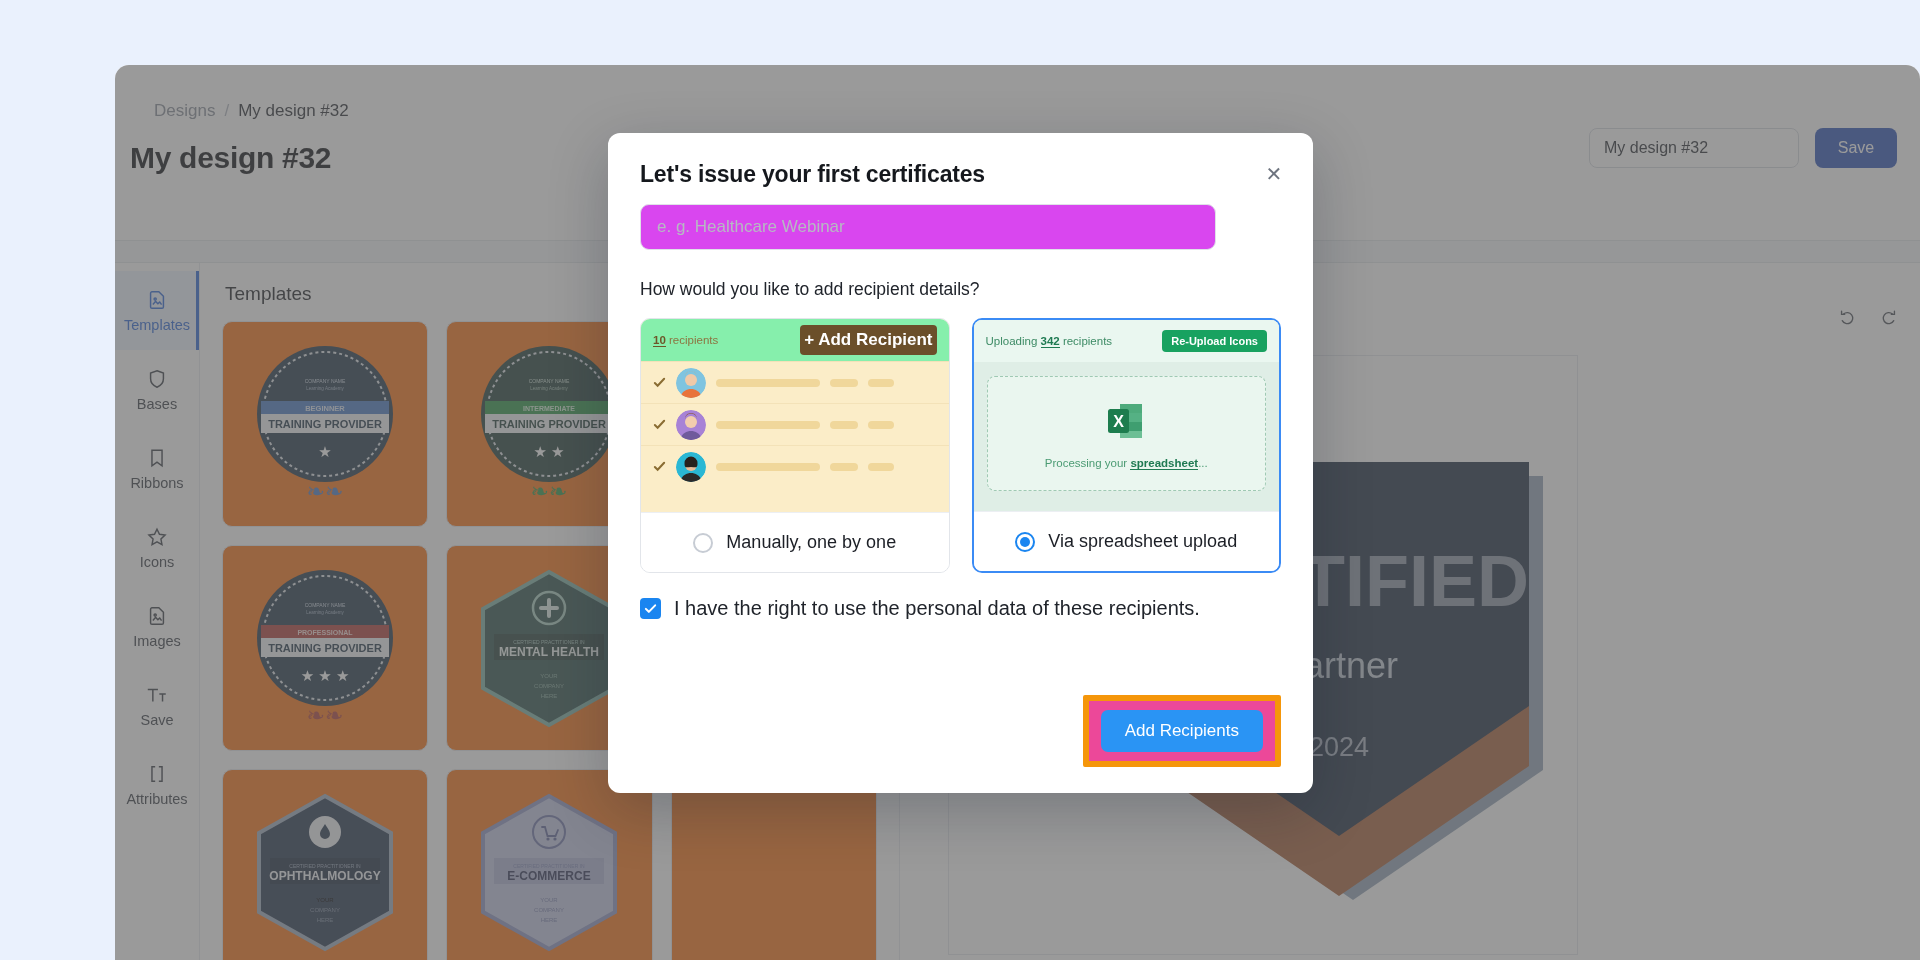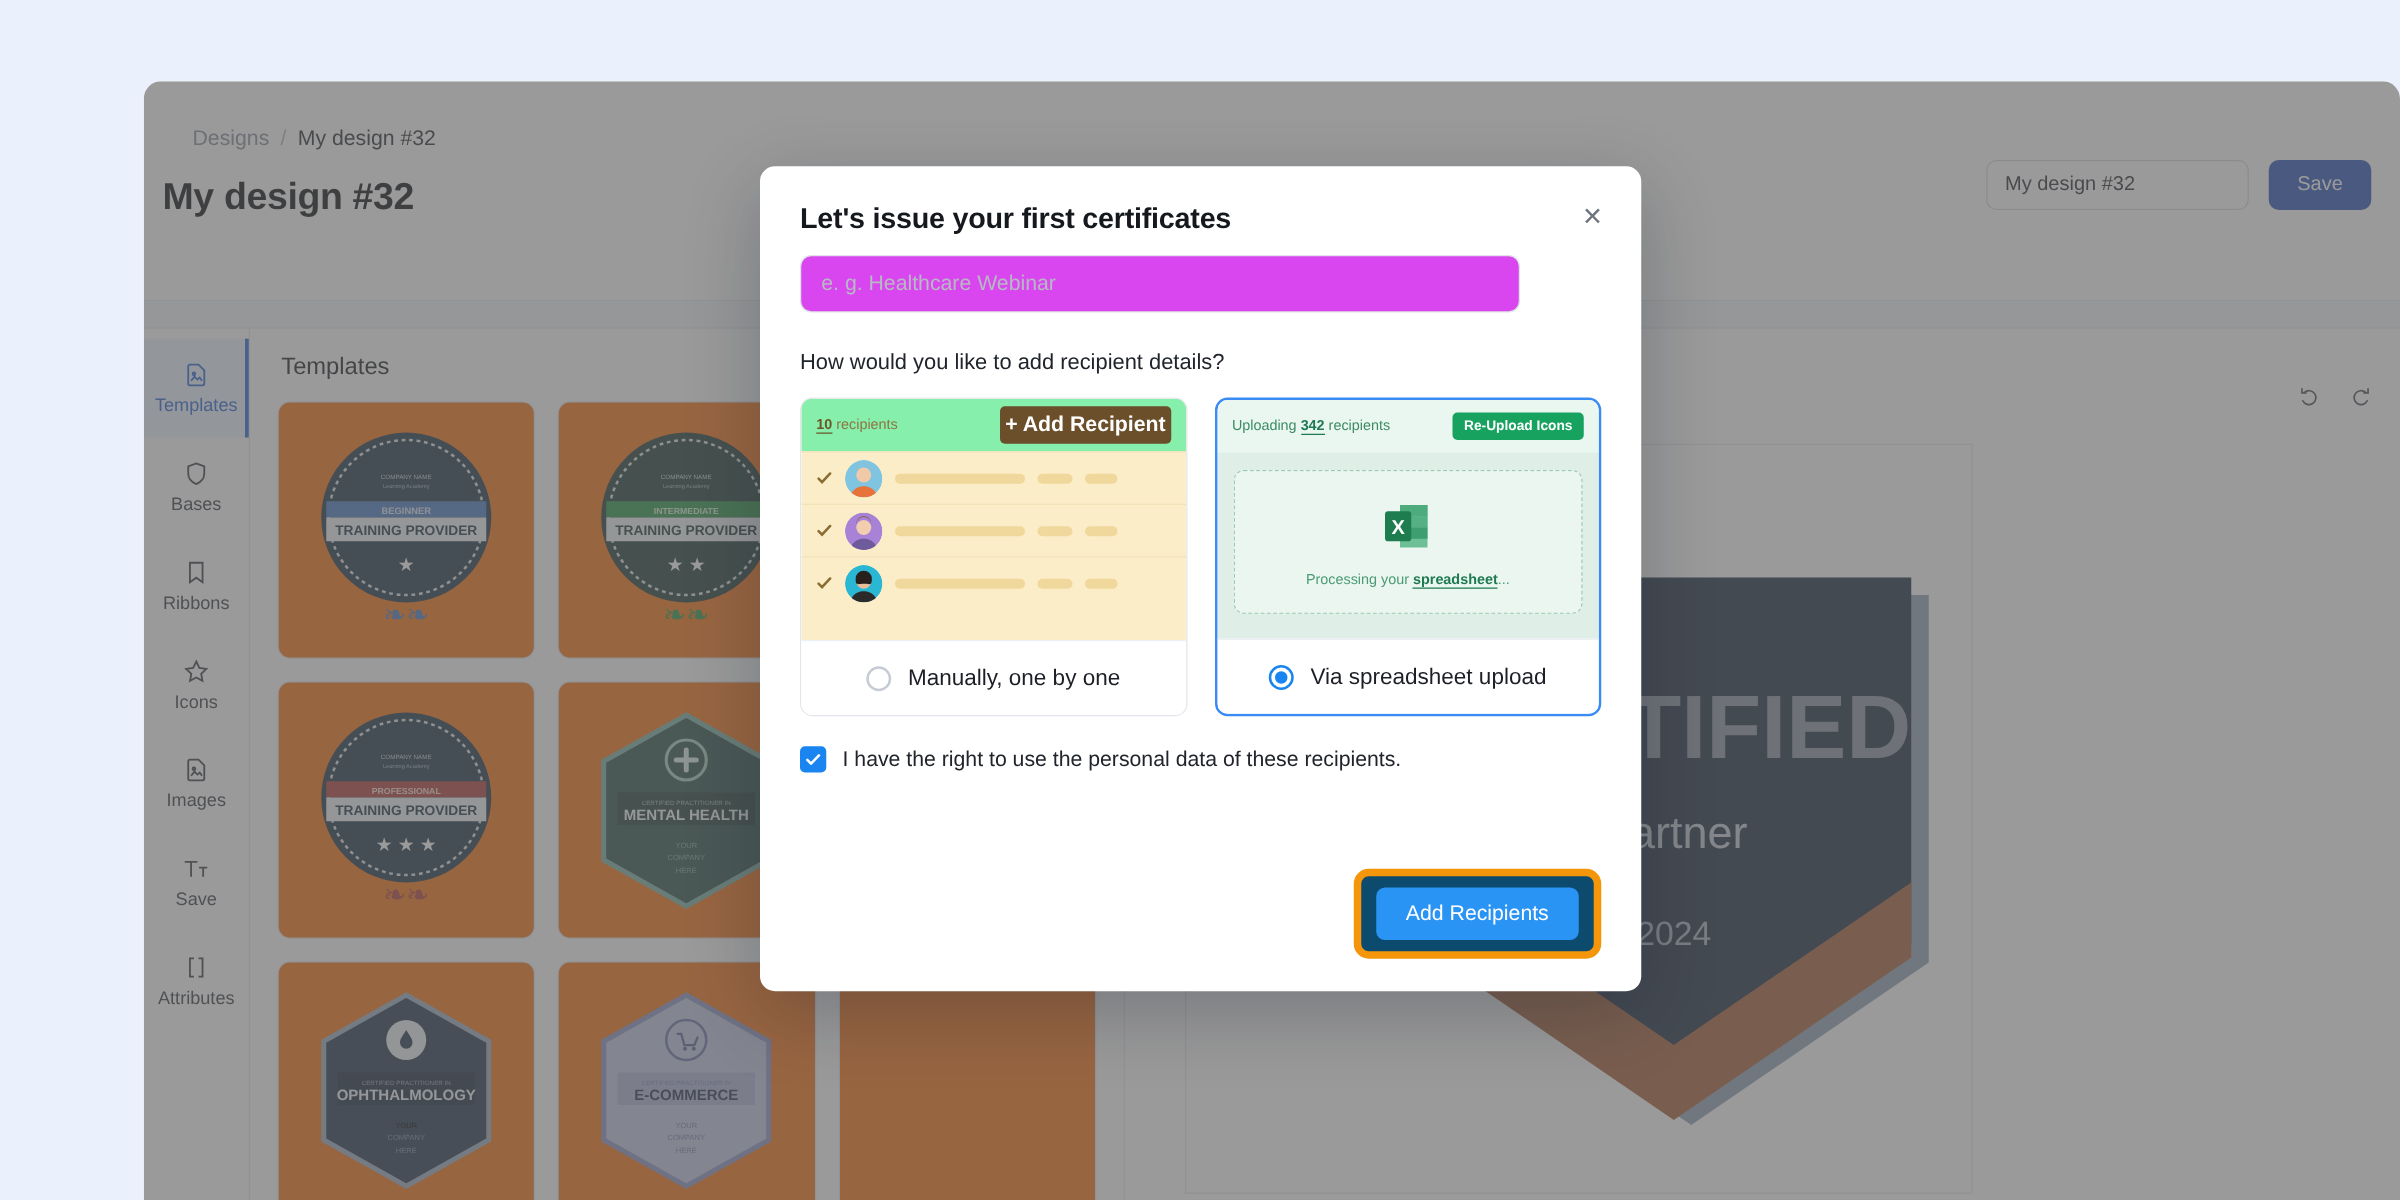--- a/index.html
+++ b/index.html
@@ -281,29 +281,29 @@
   #consent-row {
     display: flex; align-items: center; gap: 13px;
     margin-top: 24px;
   }
   #consent-checkbox {
     width: 21px; height: 21px; border-radius: 4px;
     background: #1a85f0; border: none;
     display: flex; align-items: center; justify-content: center;
     cursor: pointer; flex: 0 0 21px;
   }
-  #consent-label { font-size: 17px; color: #20242b; }
+  #consent-label { font-size: 20px; color: #20242b; }
 
   #modal-actions {
     position: absolute; right: 32px; bottom: 26px;
     display: flex; align-items: center;
   }
   #add-recipients-highlight {
-    border: 6px solid #f5960a; border-radius: 12px;
-    padding: 9px 12px; background: #0c4a6e;
+    border: 6px solid #f5960a; border-radius: 2px;
+    padding: 9px 12px; background: #ec4899;
   }
   #add-recipients-button {
     background: #2a94f4; color: #fff;
     border: none; border-radius: 7px;
     height: 42px; padding: 0 24px;
     font-family: inherit; font-size: 17px; cursor: pointer;
   }
 </style>
 </head>
 <body>

